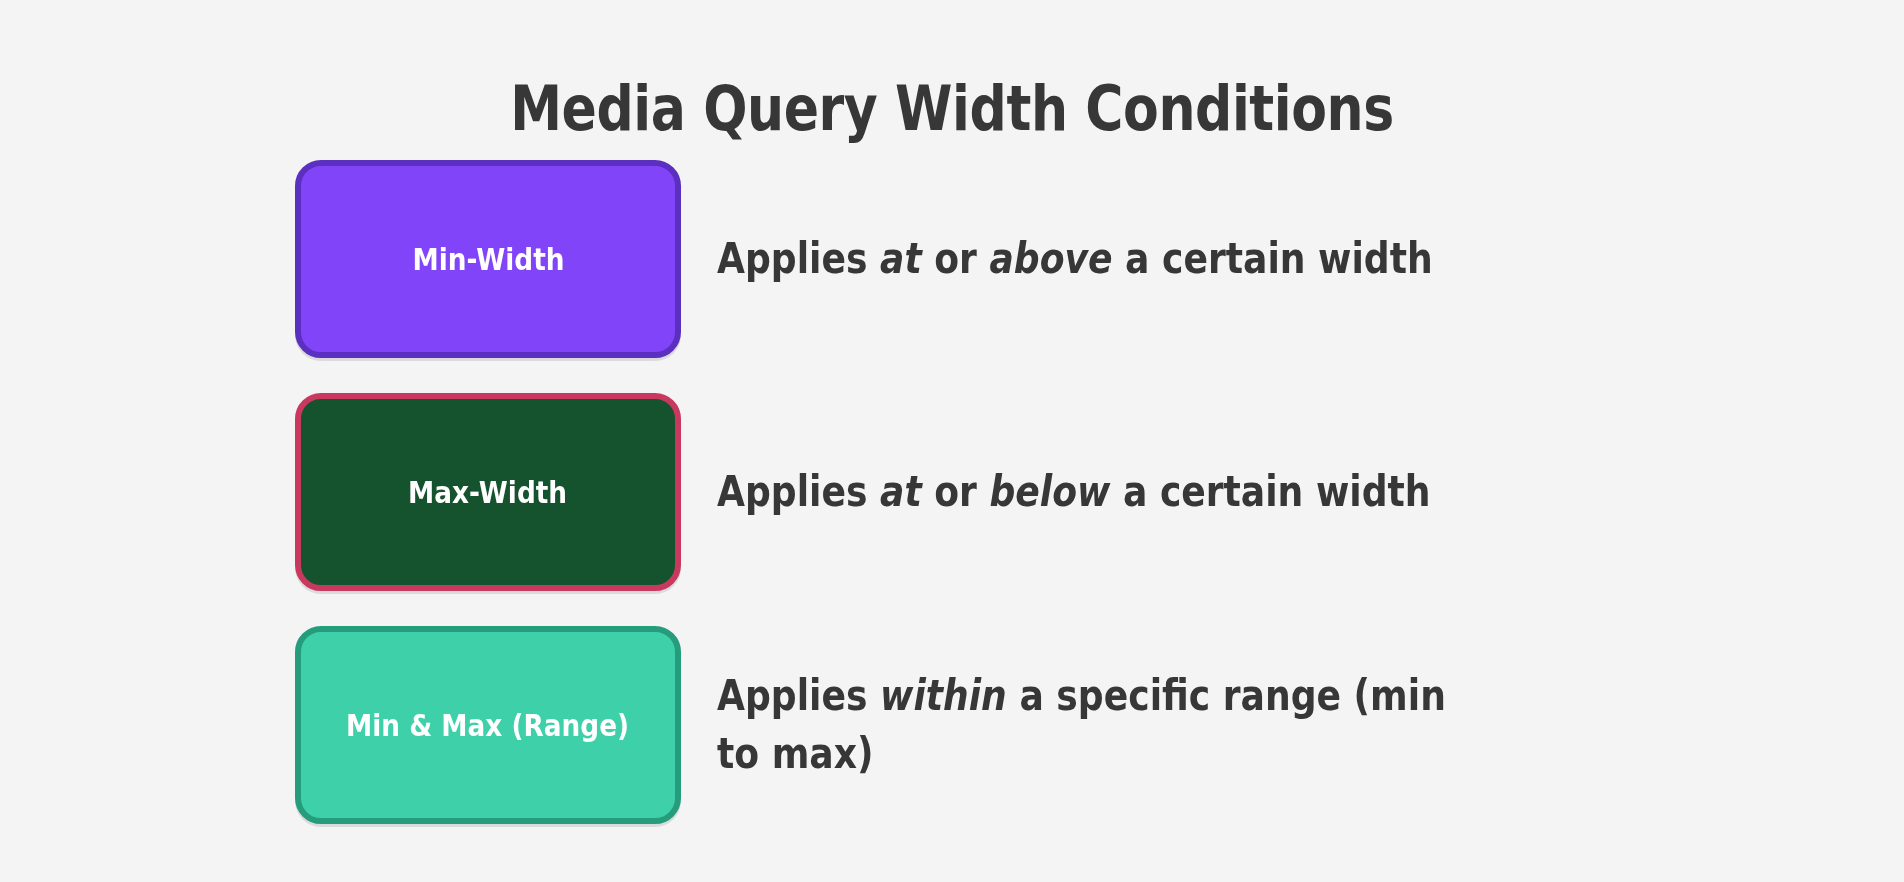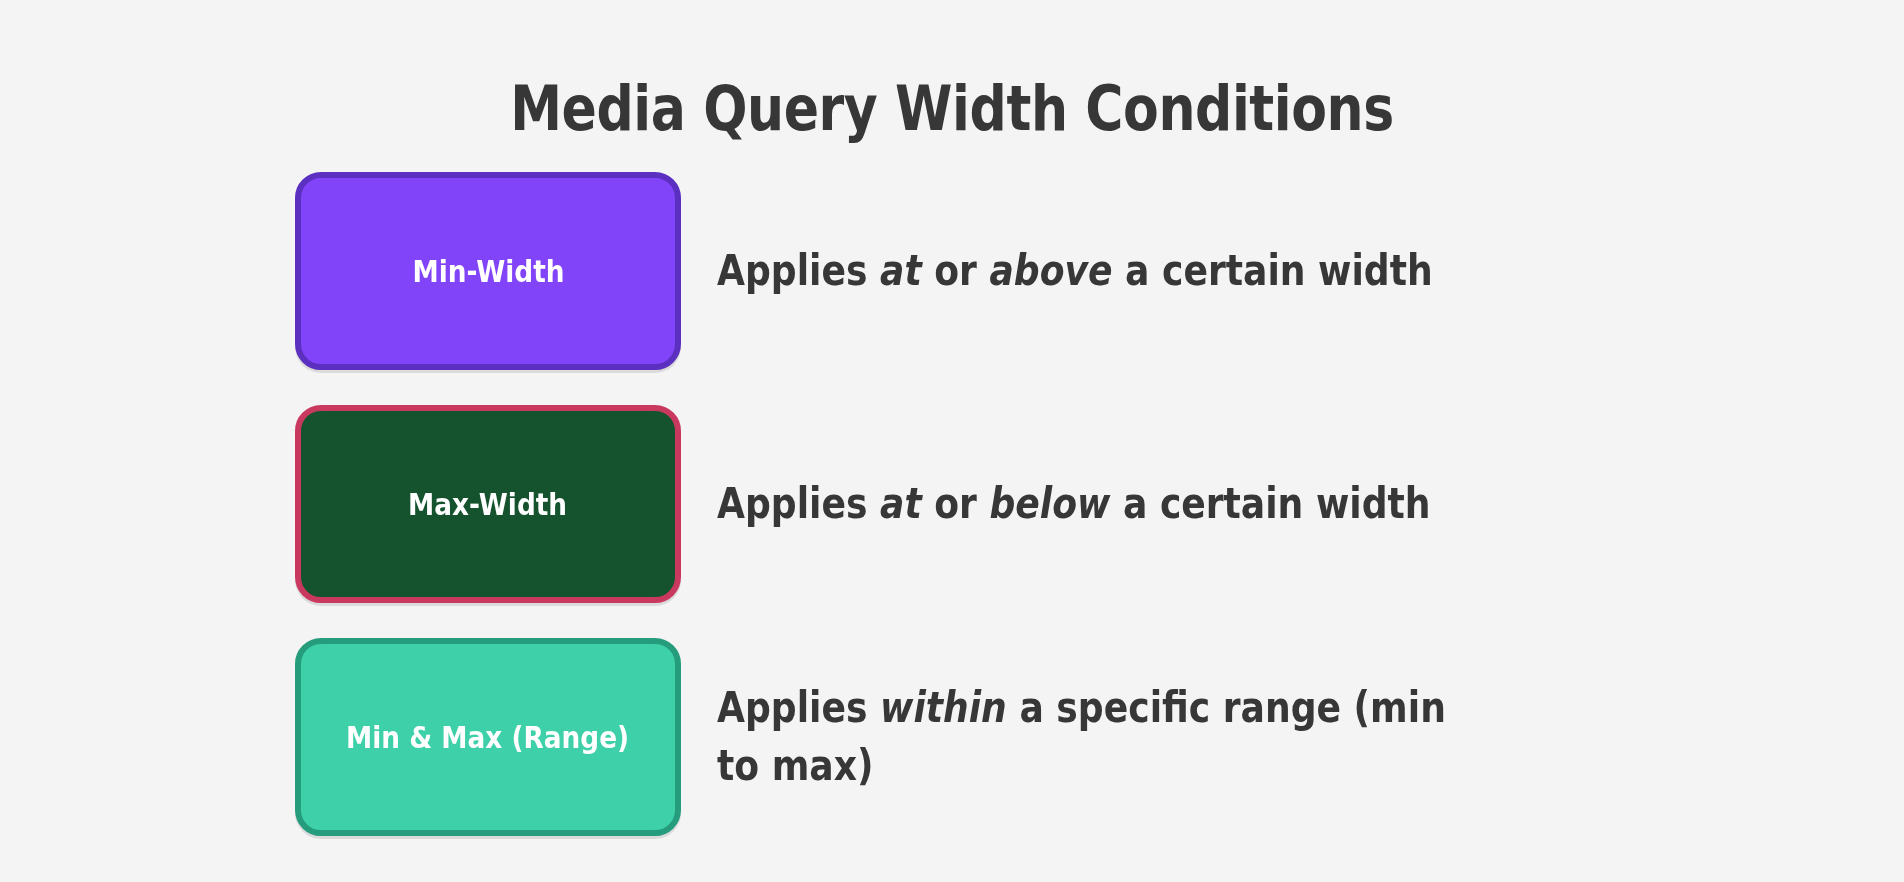--- a/index.html
+++ b/index.html
@@ -34,21 +34,21 @@
     line-height: 78px;
     letter-spacing: -0.5px;
     color: #373737;
     transform: scaleX(0.84);
     transform-origin: 50% 50%;
     white-space: nowrap;
   }
 
   .rows {
     position: absolute;
-    top: 172px;
+    top: 160px;
     left: 0;
     width: 1904px;
   }
 
   .row {
     position: relative;
     display: flex;
     align-items: center;
     height: 198px;
     margin-bottom: 35px;

